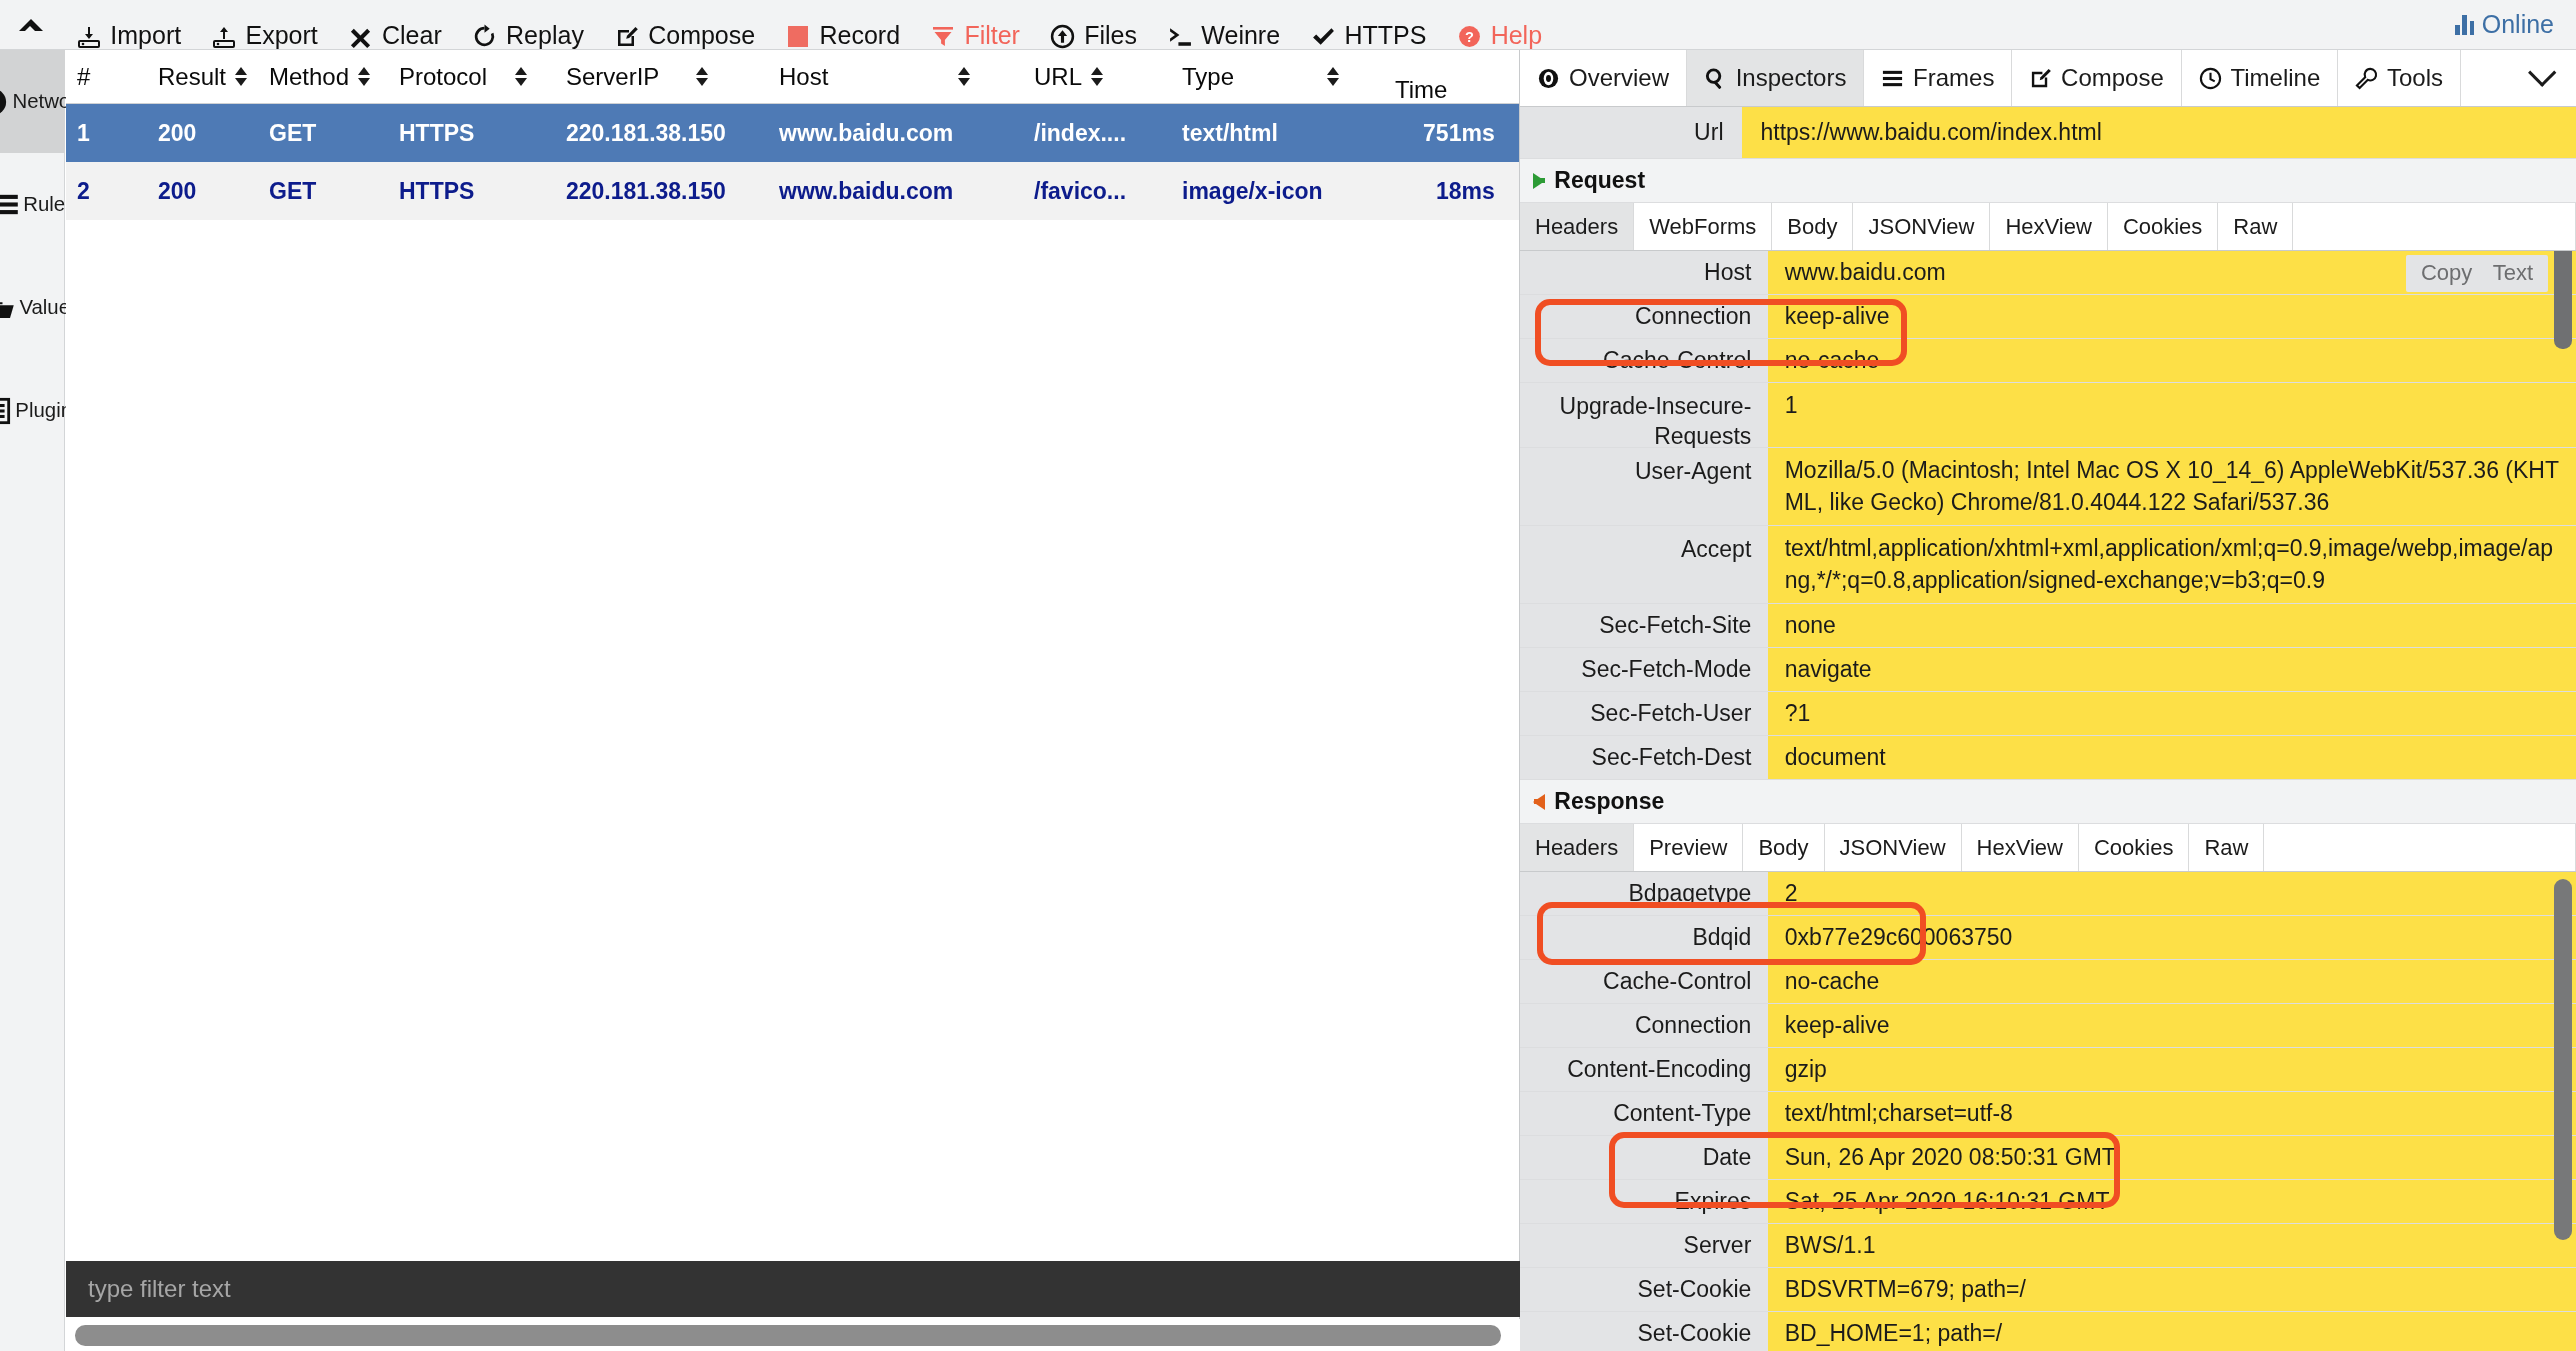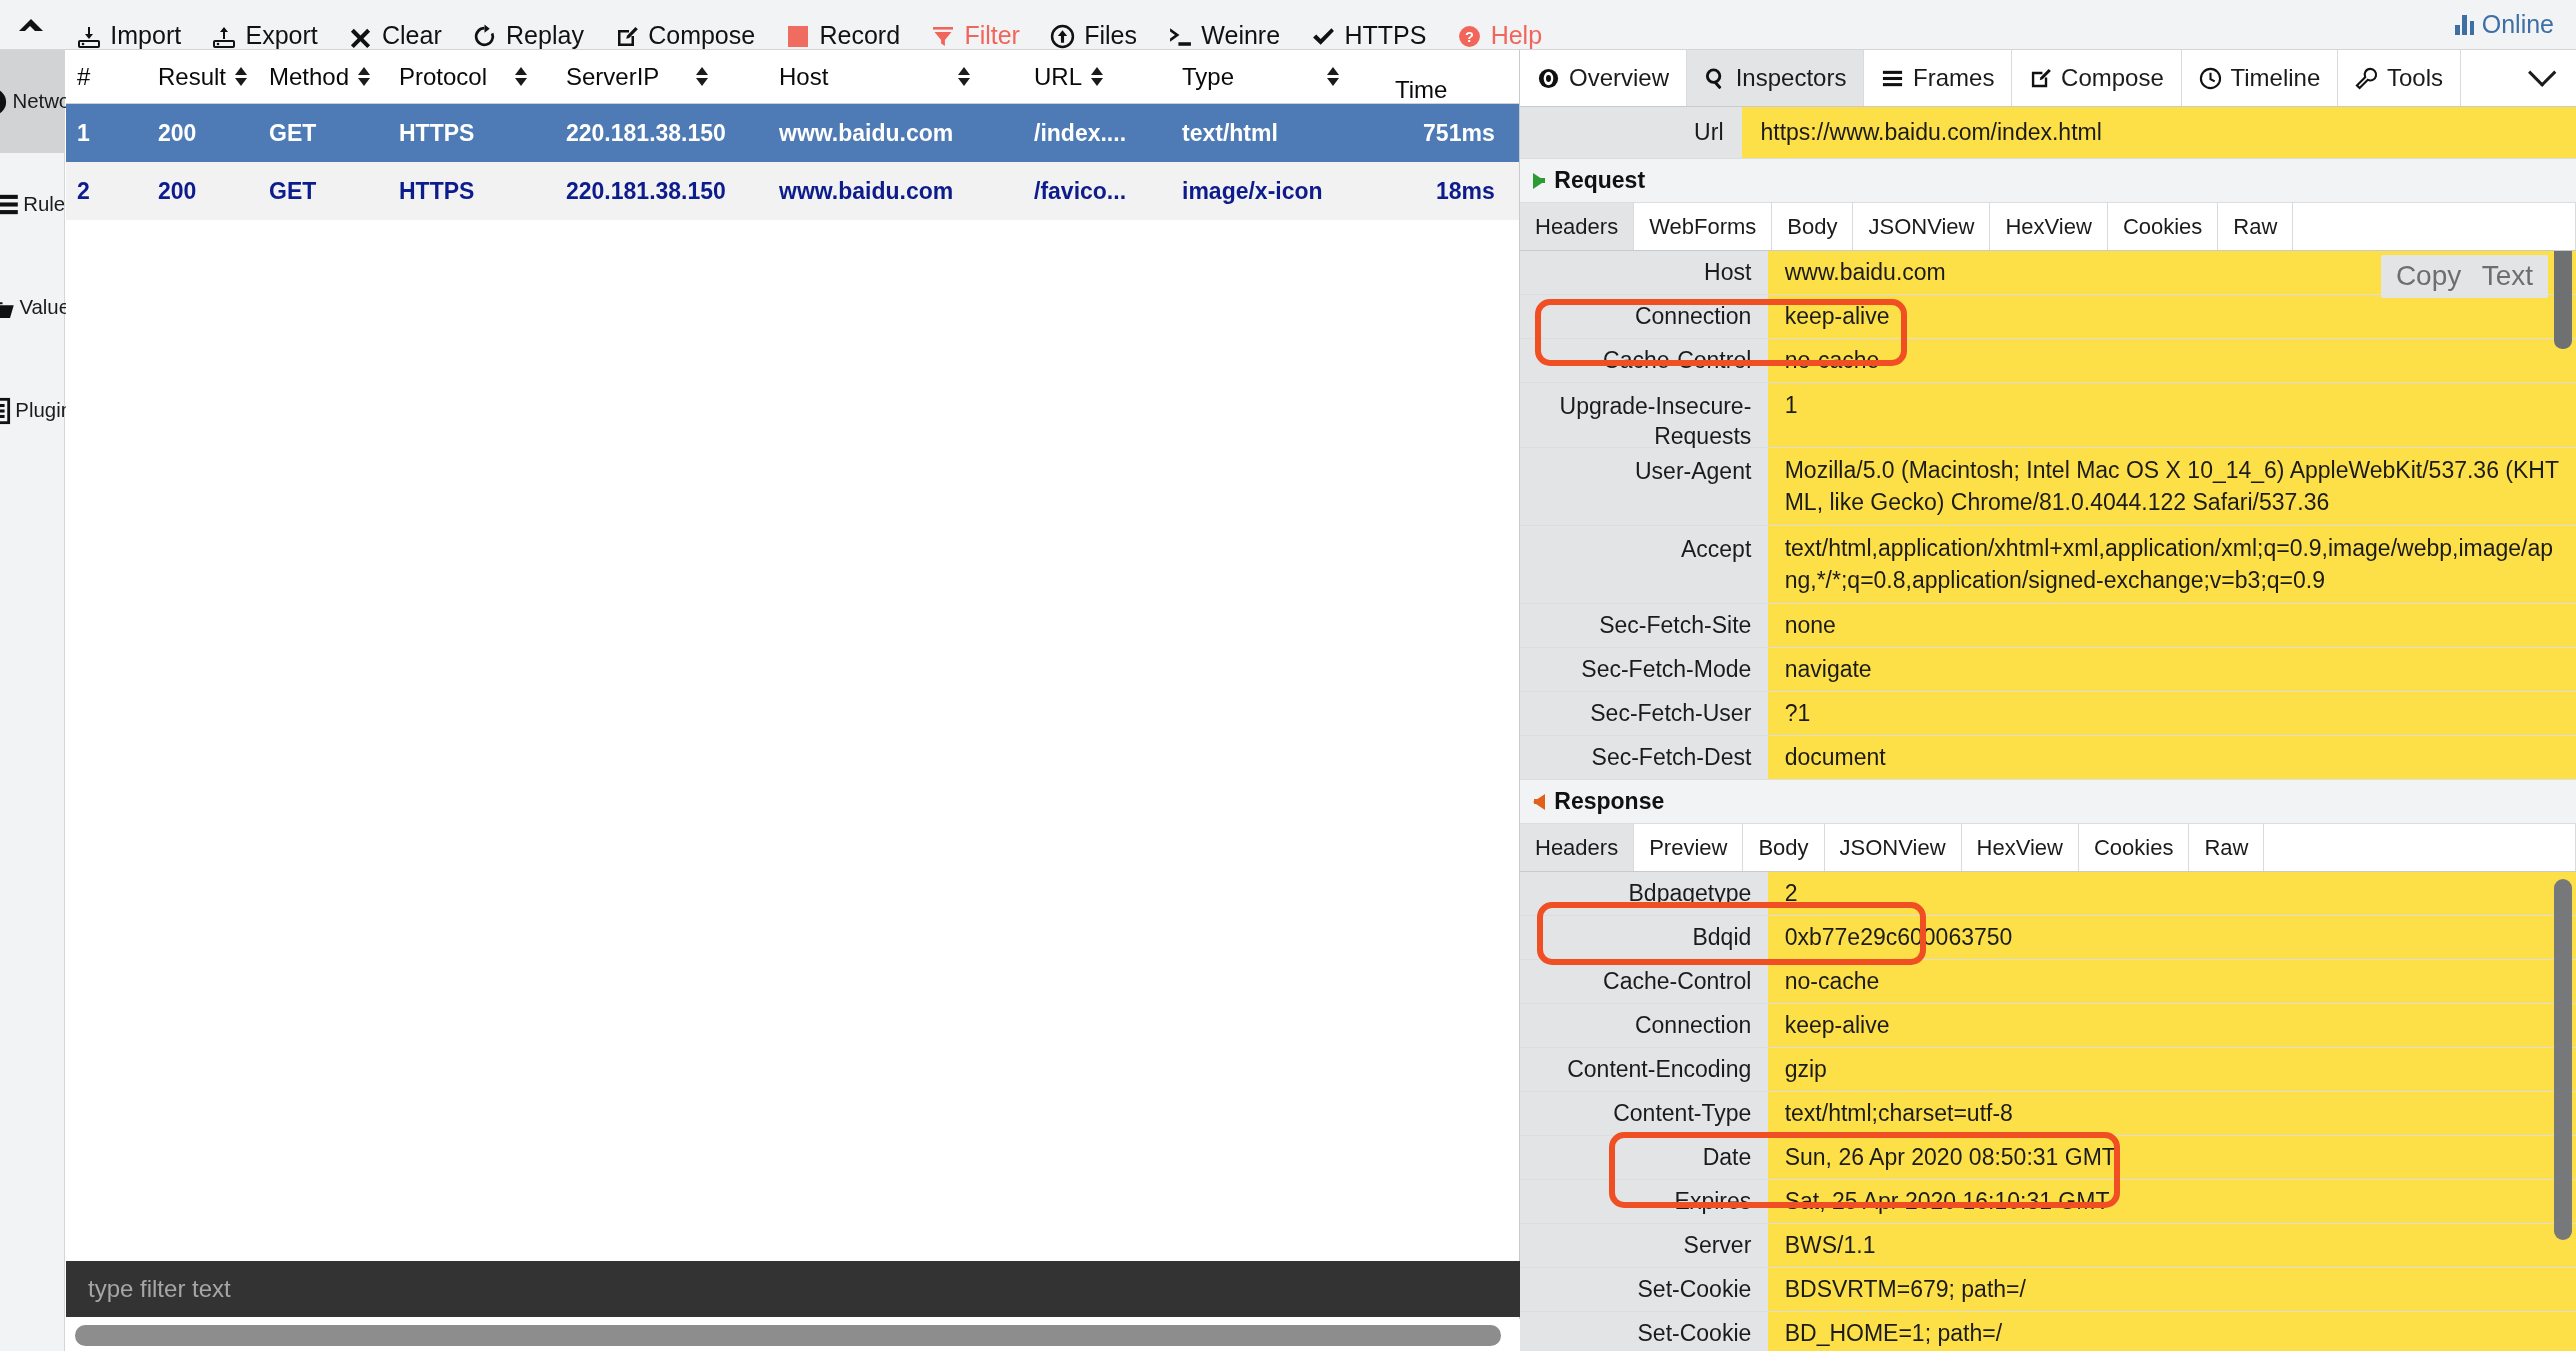--- a/index.html
+++ b/index.html
@@ -187,21 +187,21 @@
   .kv .k.wrap { align-items: flex-start; padding-top: 9.3px; }
   .kv .v {
     flex: 1; display: flex; align-items: center; padding: 7.4px 15px 7.4px 16.7px;
     font-size: 23px; color: #1b1b1b; line-height: 1.38; word-break: break-all;
   }
   .kv .v.multi { align-items: flex-start; }
 
   .copytext {
     position: absolute; right: 28px; top: 3.7px;
     display: flex; gap: 20.4px; background: #e3e4e6; padding: 5.6px 15px;
-    font-size: 28px; color: #6d6e70; border-radius: 1.9px;
+    font-size: 22px; color: #6d6e70; border-radius: 1.9px;
   }
   .copytext span { cursor: pointer; }
 
   .req-block { position: relative; }
   .vscroll {
     position: absolute; right: 3.7px; width: 18.5px; border-radius: 9.3px; background: #777879;
   }
   .vscroll.sharp { border-radius: 0 0 8.3px 8.3px; background: #6f7072; }
 
   

